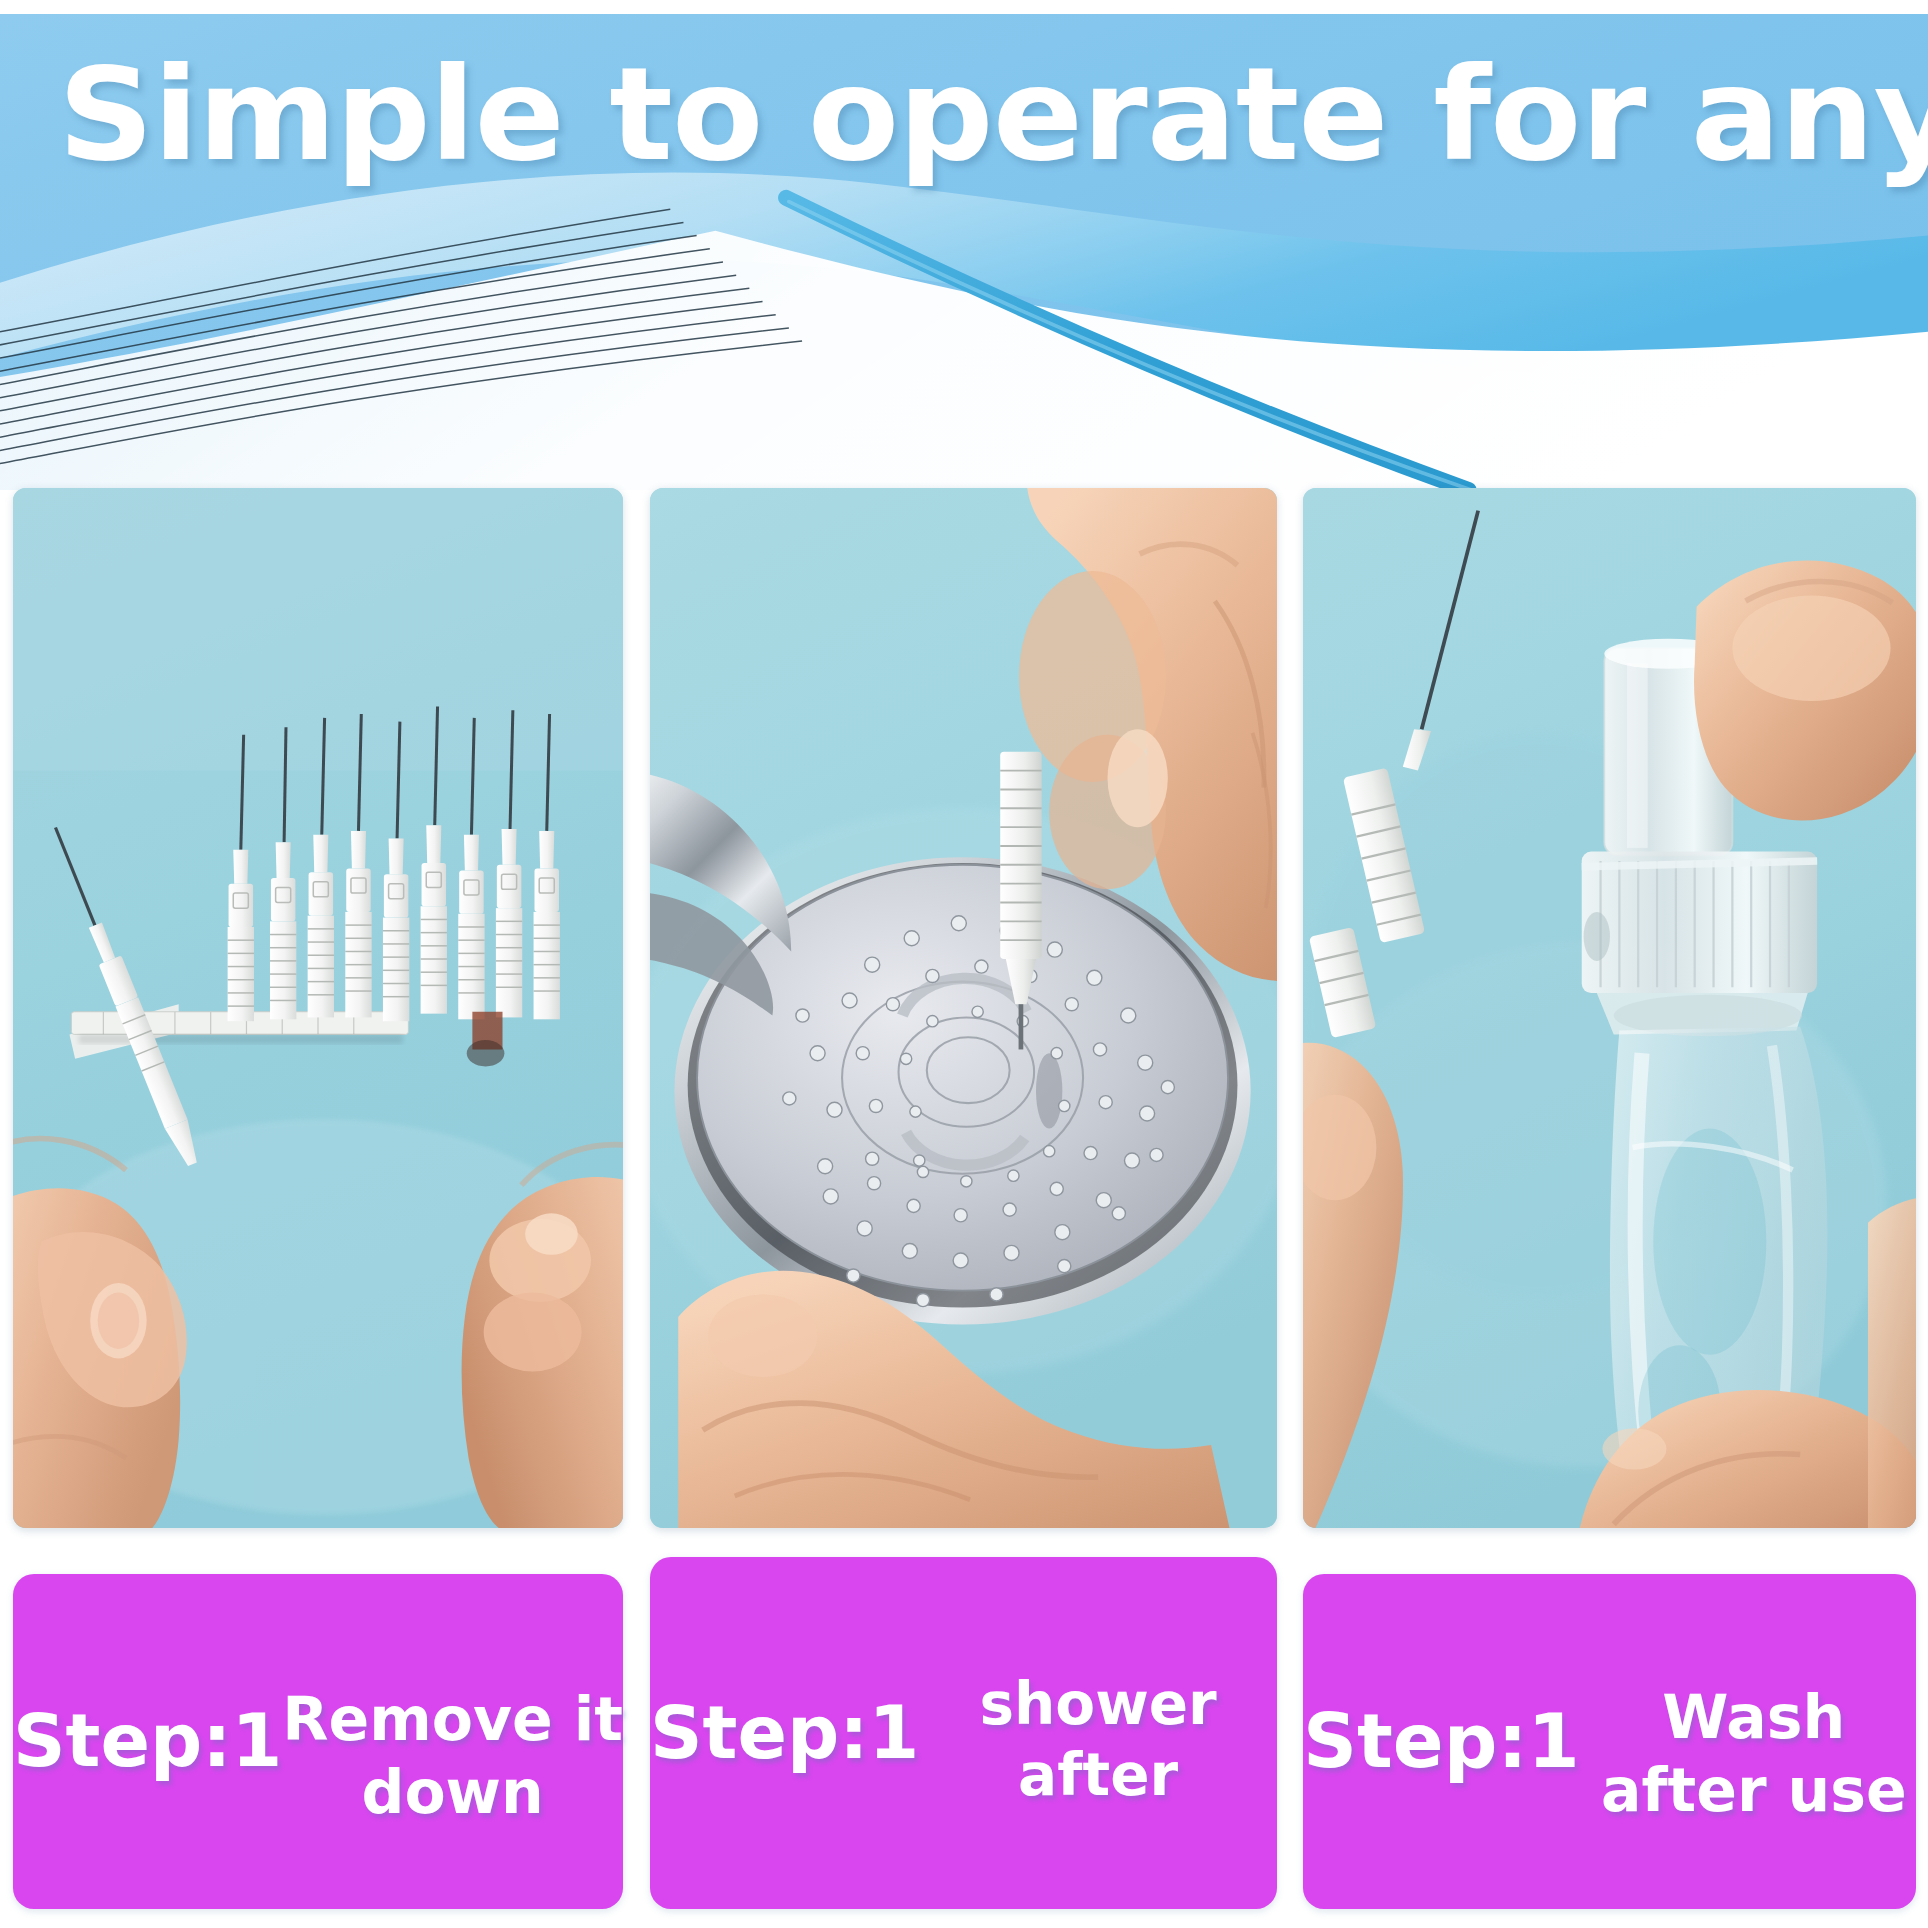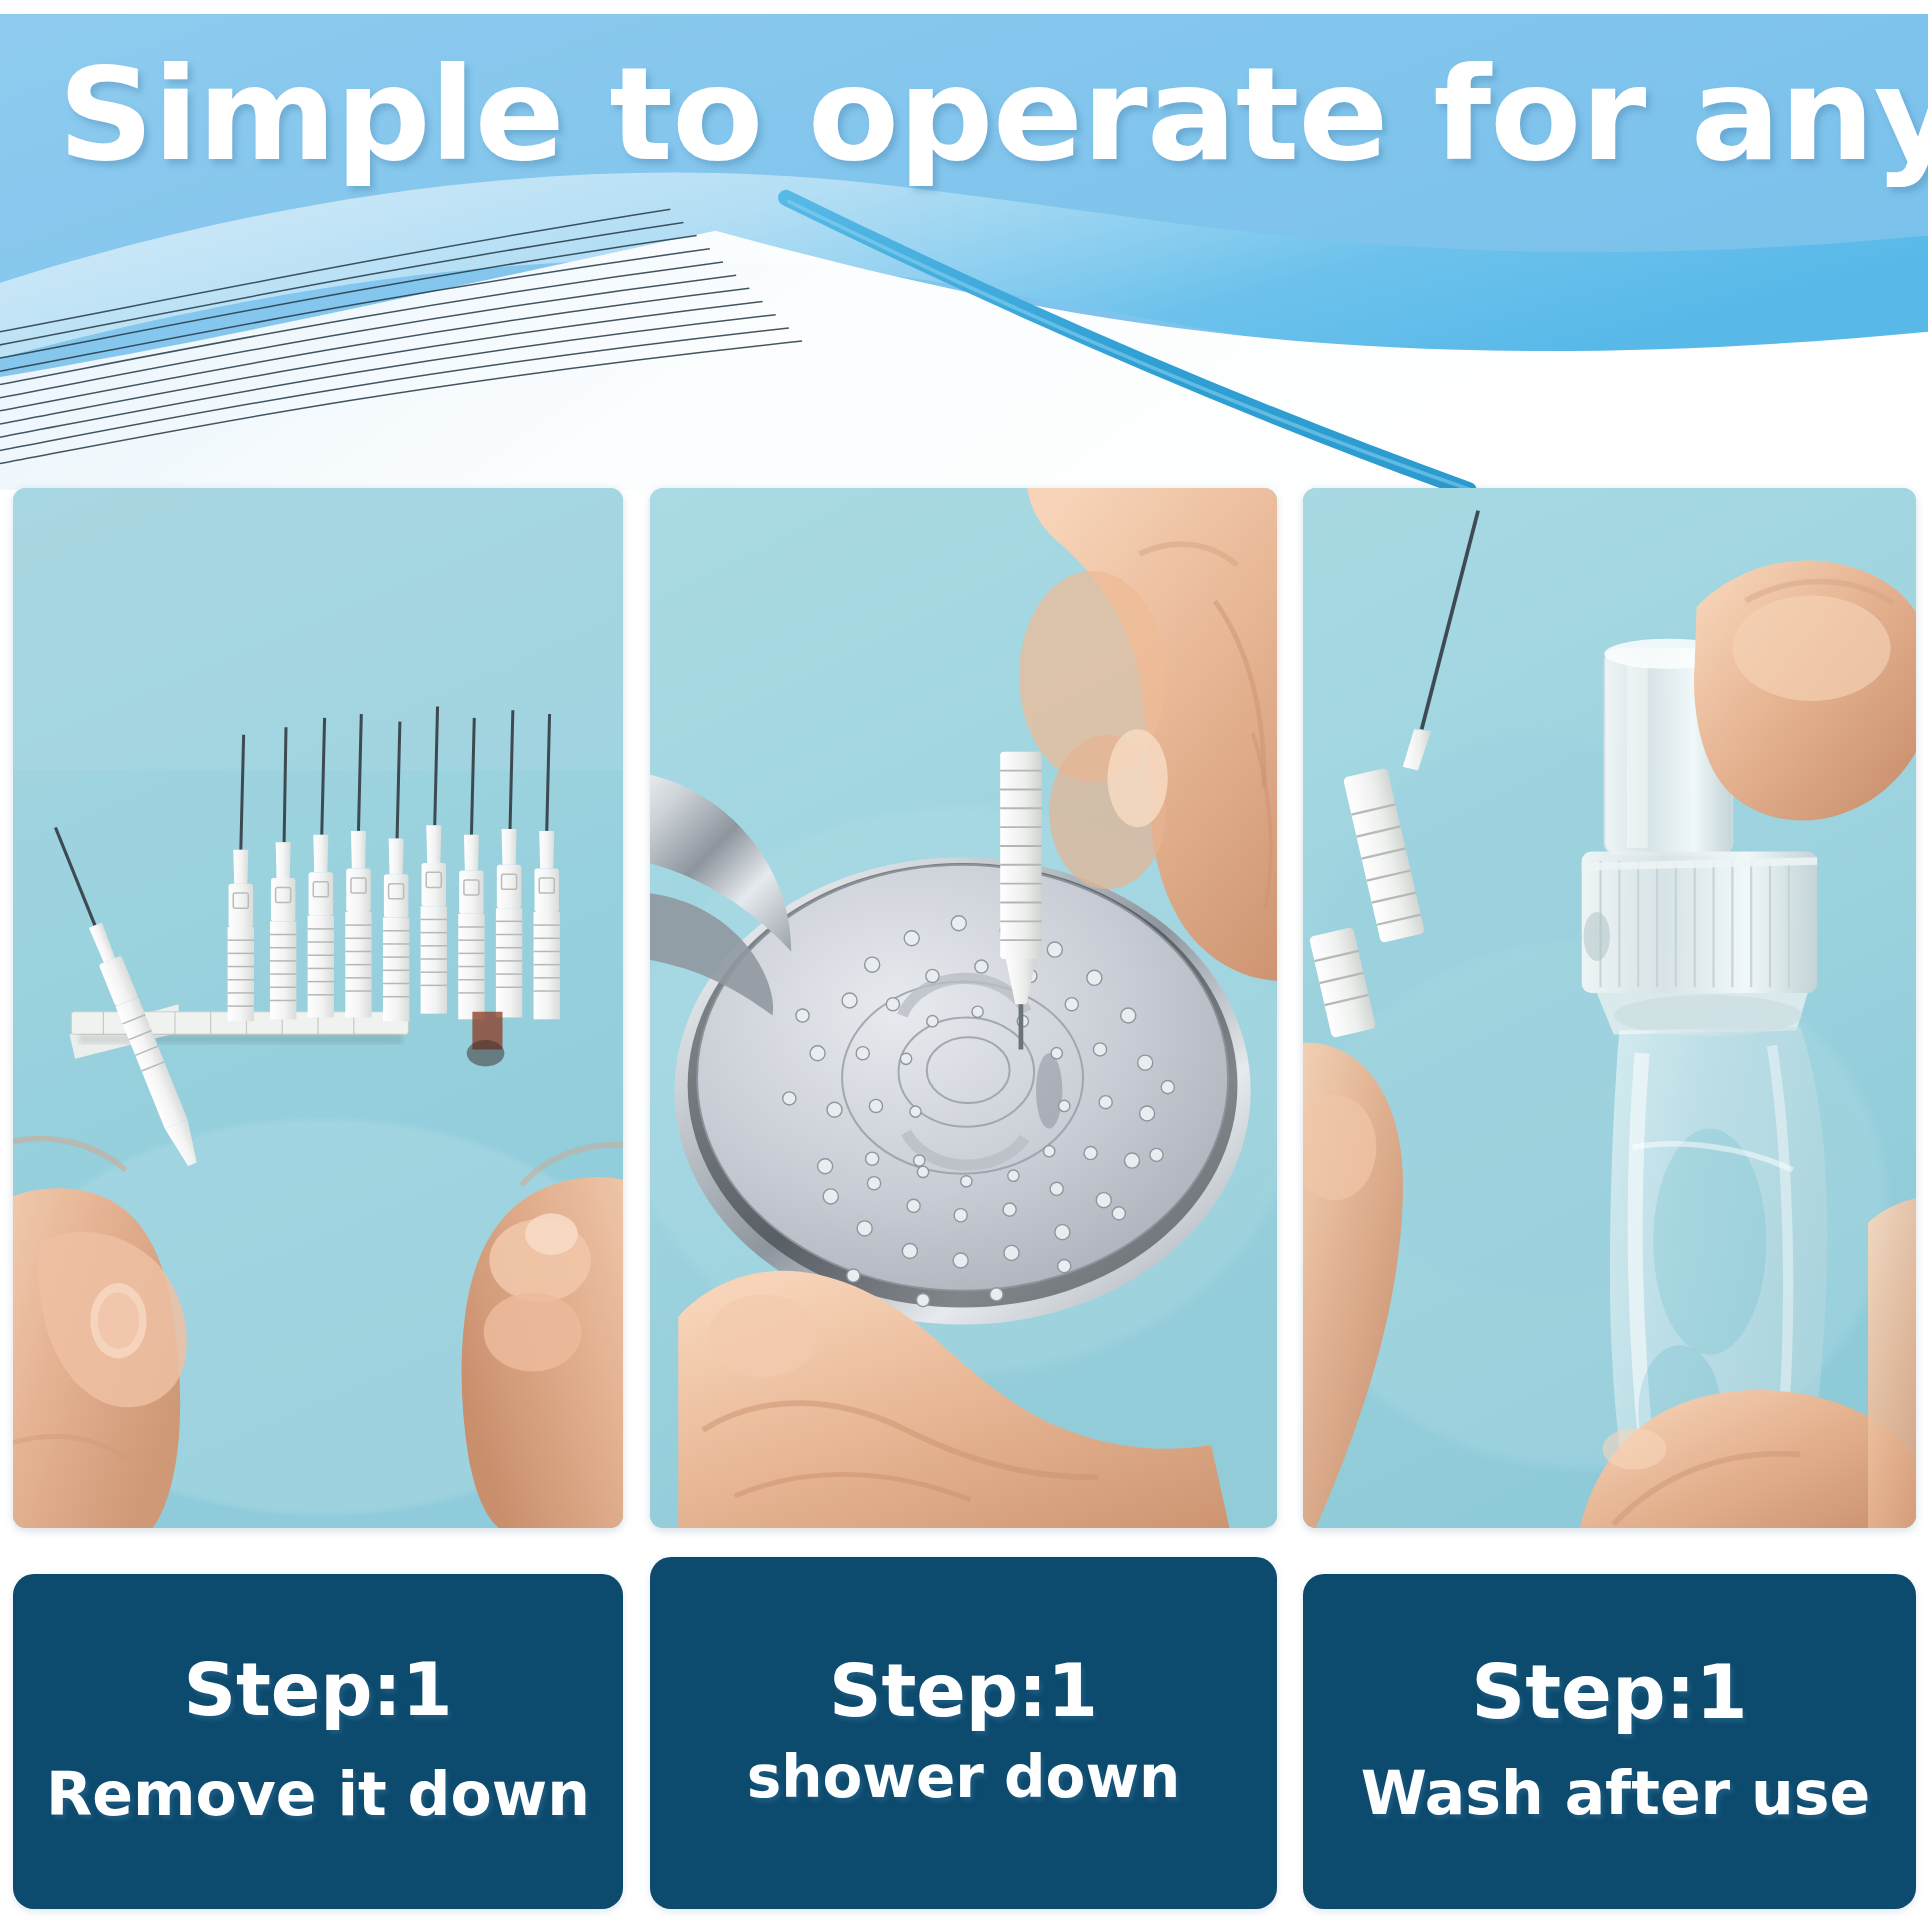--- a/index.html
+++ b/index.html
@@ -33,23 +33,23 @@
     box-shadow:0 2.8px 8.5px rgba(60,100,130,.20);
     background:#a8d8e2;
   }
   #panel-1{left:13px;width:610px;}
   #panel-2{left:650px;width:627px;}
   #panel-3{left:1303px;width:613px;}
   .photo-svg{display:block;width:100%;height:100%;}
 
   
   .caption{
-    position:absolute;border-radius:21px;background:#0c4a6e;
+    position:absolute;border-radius:21px;background:#d946ef;
     box-shadow:0 2.8px 7.5px rgba(70,120,160,.16);
-    display:flex;flex-direction:column;align-items:center;justify-content:center;
+    display:flex;flex-direction:row;align-items:center;justify-content:center;
     color:#ffffff;text-align:center;
     font-family:"DejaVu Sans","Liberation Sans",sans-serif;
   }
   #caption-1{left:13px;top:1574px;width:610px;height:335px;}
   #caption-2{left:650px;top:1557px;width:627px;height:352px;}
   #caption-3{left:1303px;top:1574px;width:613px;height:335px;}
   .cap-step{
     font-size:70px;font-weight:bold;line-height:1.05;
     text-shadow:2.8px 3.8px 4.7px rgba(70,130,170,.30);
     letter-spacing:0px;
@@ -627,21 +627,21 @@
 </div>
 
 <div class="caption" id="caption-1">
   <div class="cap-step">Step:1</div>
   <div class="cap-desc">Remove it down</div>
 </div>
 
 <div class="caption" id="caption-2">
   <div class="cap-step">Step:1</div>
   <div class="cap-desc">
-    <div>shower down</div>
+    <div>shower after</div>
   </div>
 </div>
 
 <div class="caption" id="caption-3">
   <div class="cap-step">Step:1</div>
   <div class="cap-desc">Wash after use</div>
 </div>
 
 
 </body></html>

